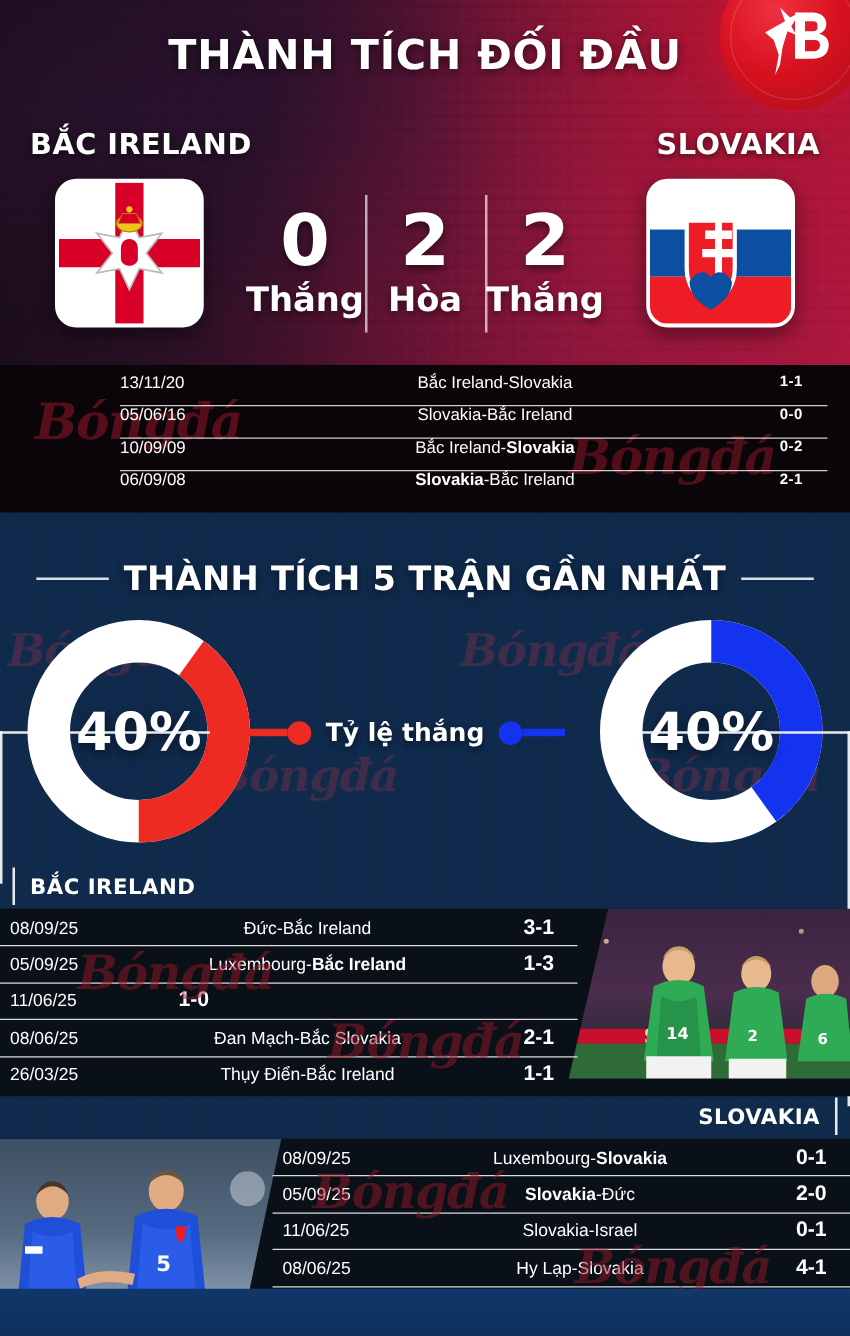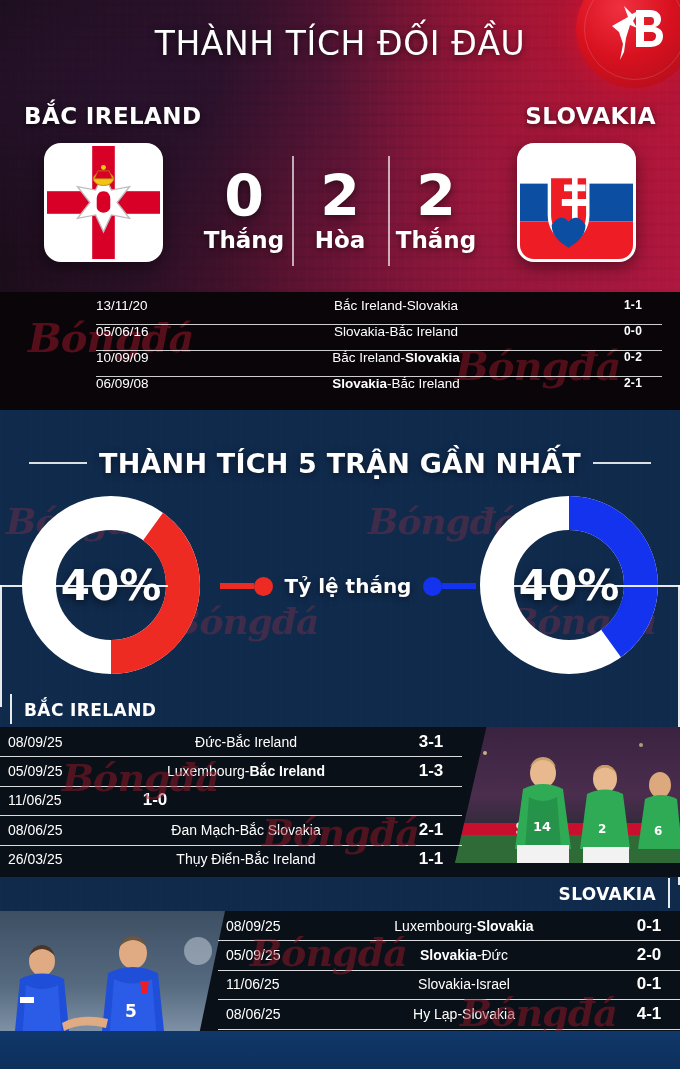--- a/index.html
+++ b/index.html
@@ -24,21 +24,21 @@
   }
   .hero:before{
     content:""; position:absolute; inset:0;
     background:
       repeating-linear-gradient(90deg, rgba(255,255,255,.022) 0 2px, rgba(0,0,0,0) 2px 9px),
       repeating-linear-gradient(0deg, rgba(0,0,0,.05) 0 3px, rgba(0,0,0,0) 3px 11px);
     mix-blend-mode:overlay;
   }
   .hero-title{
     position:absolute; left:0; top:24px; width:680px; text-align:center;
-    color:#fff; font-size:33px; font-weight:normal; letter-spacing:.6px;
+    color:#fff; font-size:33px; font-weight:bold; letter-spacing:.6px;
     font-family:"DejaVu Sans", sans-serif;
     text-shadow:0 2px 7px rgba(0,0,0,.55);
     white-space:nowrap;
   }
   .logo-badge{
     position:absolute; right:-14px; top:-30px; width:118px; height:118px;
     border-radius:50%;
     background:radial-gradient(circle at 38% 32%, #f03040 0%, #d8111f 46%, #a80d1c 100%);
     box-shadow:0 0 26px rgba(220,20,40,.55);
   }
@@ -75,21 +75,21 @@
   }
   .scorecell + .scorecell:before{
     content:""; position:absolute; left:0; top:4px; bottom:4px; width:2px;
     background:rgba(255,255,255,.65);
   }
   .scorecell .num{
     color:#fff; font-size:57px; font-weight:bold; line-height:.96;
     font-family:"DejaVu Sans", sans-serif; text-shadow:0 3px 8px rgba(0,0,0,.5);
   }
   .scorecell .lbl{
-    color:#fff; font-size:23px; font-weight:bold; margin-top:4px;
+    color:#fff; font-size:27px; font-weight:bold; margin-top:4px;
     font-family:"DejaVu Sans", sans-serif; text-shadow:0 2px 6px rgba(0,0,0,.5);
   }
 
   
   .h2h{
     position:absolute; left:0; top:292px; width:680px; height:118px;
     background:#090509; padding:6px 0 0 0;
   }
   .h2h .wm{
     position:absolute; left:28px; top:22px; font-size:40px; font-weight:bold;
@@ -149,21 +149,21 @@
   .donut.l{ left:18px; }
   .donut.r{ right:18px; }
   .donut .pct{
     position:absolute; left:0; top:0; width:186px; height:186px;
     display:flex; align-items:center; justify-content:center;
     color:#fff; font-size:42px; font-weight:bold;
     font-family:"DejaVu Sans", sans-serif;
     text-shadow:0 3px 9px rgba(0,0,0,.55);
   }
   .legend{
-    position:absolute; left:212px; top:566px; width:272px; height:40px;
+    position:absolute; left:188px; top:566px; width:272px; height:40px;
     display:flex; align-items:center; justify-content:center; gap:0;
   }
   .legend .txt{
     color:#fff; font-size:20px; font-weight:bold; white-space:nowrap;
     font-family:"DejaVu Sans", sans-serif; padding:0 12px;
     text-shadow:0 2px 6px rgba(0,0,0,.5);
   }
   .lg-bar{ width:34px; height:6px; }
   .lg-dot{ width:19px; height:19px; border-radius:50%; }
 

